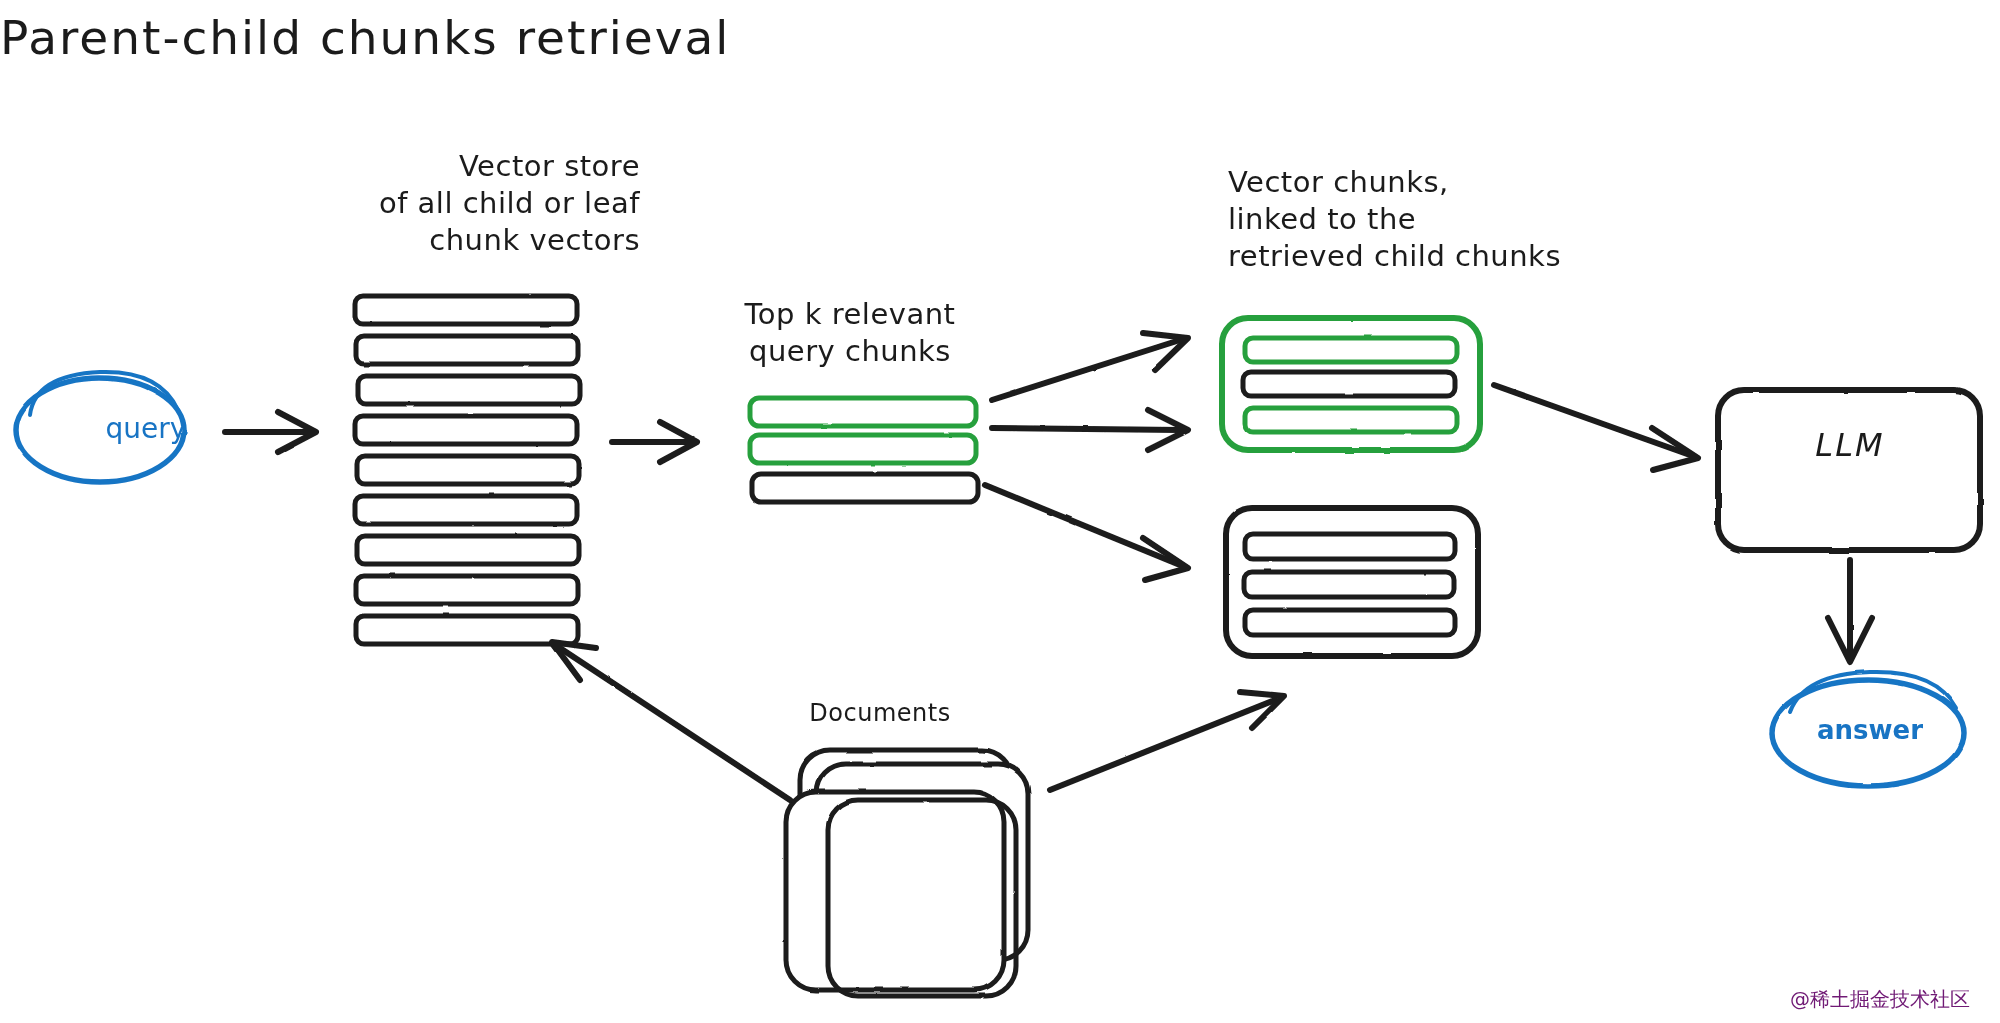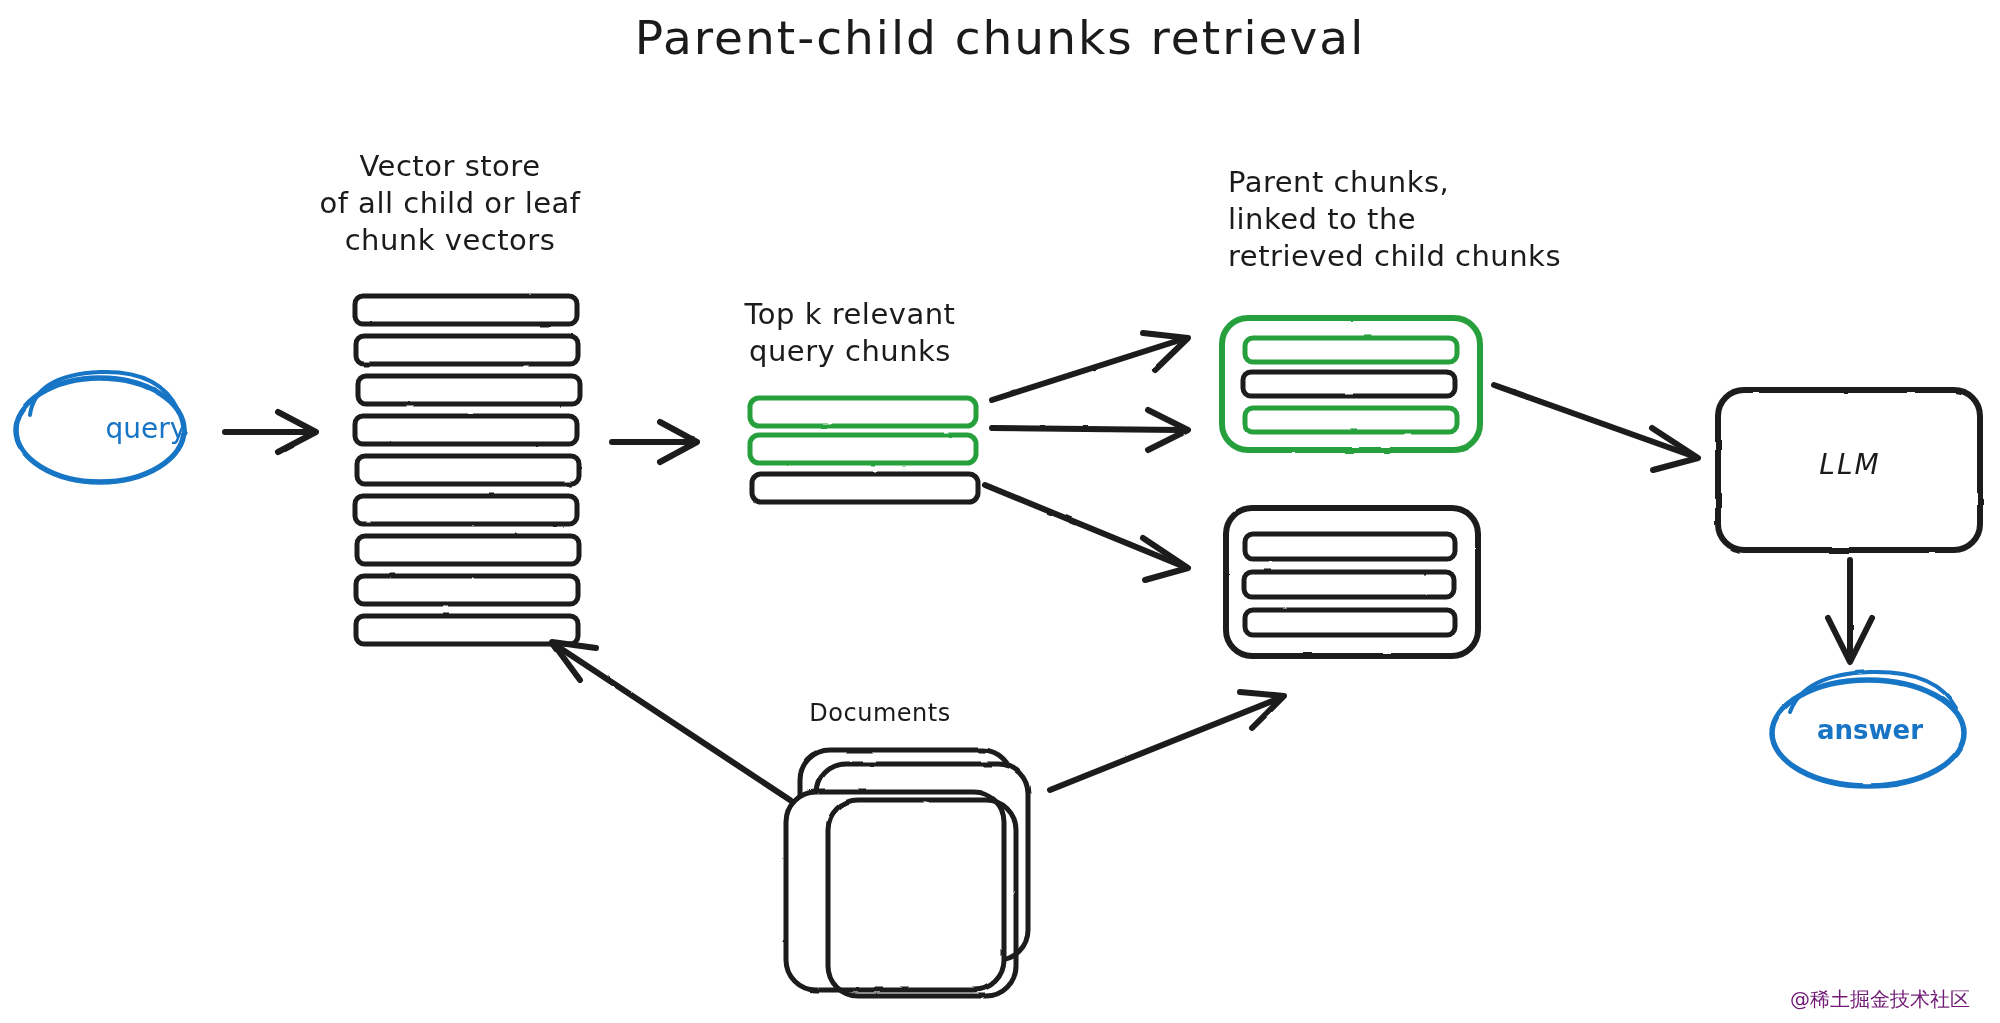--- a/index.html
+++ b/index.html
@@ -25,29 +25,28 @@
     font-family: "DejaVu Sans", sans-serif;
     color: #1b1b1b;
     white-space: pre;
     line-height: 1.28;
     letter-spacing: 0.5px;
   }
   #title {
     left: 0;
     top: 8px;
     width: 2000px;
-    text-align: center;
     font-size: 47px;
     letter-spacing: 2px;
   }
   #vector-store-label {
     left: 260px;
     top: 148px;
     width: 380px;
-    text-align: center;
+    text-align: right;
     font-size: 29px;
   }
   #topk-label {
     left: 700px;
     top: 296px;
     width: 300px;
     text-align: center;
     font-size: 29px;
   }
   #parent-label {
@@ -81,24 +80,24 @@
   #answer-text {
     left: 1780px;
     top: 715px;
     width: 180px;
     color: #1874c4;
     font-size: 26px;
     font-weight: bold;
   }
   #llm-text {
     left: 1730px;
-    top: 448px;
+    top: 426px;
     width: 240px;
     color: #1b1b1b;
-    font-size: 28px;
+    font-size: 32px;
     font-style: italic;
     letter-spacing: 2px;
   }
   #watermark {
     position: absolute;
     left: 1790px;
     top: 986px;
     font-size: 20px;
     color: #701a75;
     font-family: "DejaVu Sans", sans-serif;
@@ -219,21 +218,21 @@
     </g>
   </svg>
 
   <div class="lbl" id="title">Parent-child chunks retrieval</div>
 
   <div class="lbl" id="vector-store-label">Vector store
 of all child or leaf
 chunk vectors</div>
   <div class="lbl" id="topk-label">Top k relevant
 query chunks</div>
-  <div class="lbl" id="parent-label">Parent chunks,
+  <div class="lbl" id="parent-label">Vector chunks,
 linked to the
 retrieved child chunks</div>
   <div class="lbl" id="documents-label">Documents</div>
 
   <div class="node-text" id="query-text">query</div>
   <div class="node-text" id="llm-text">LLM</div>
   <div class="node-text" id="answer-text">answer</div>
 
   <div id="watermark">@稀土掘金技术社区</div>
 </div>

